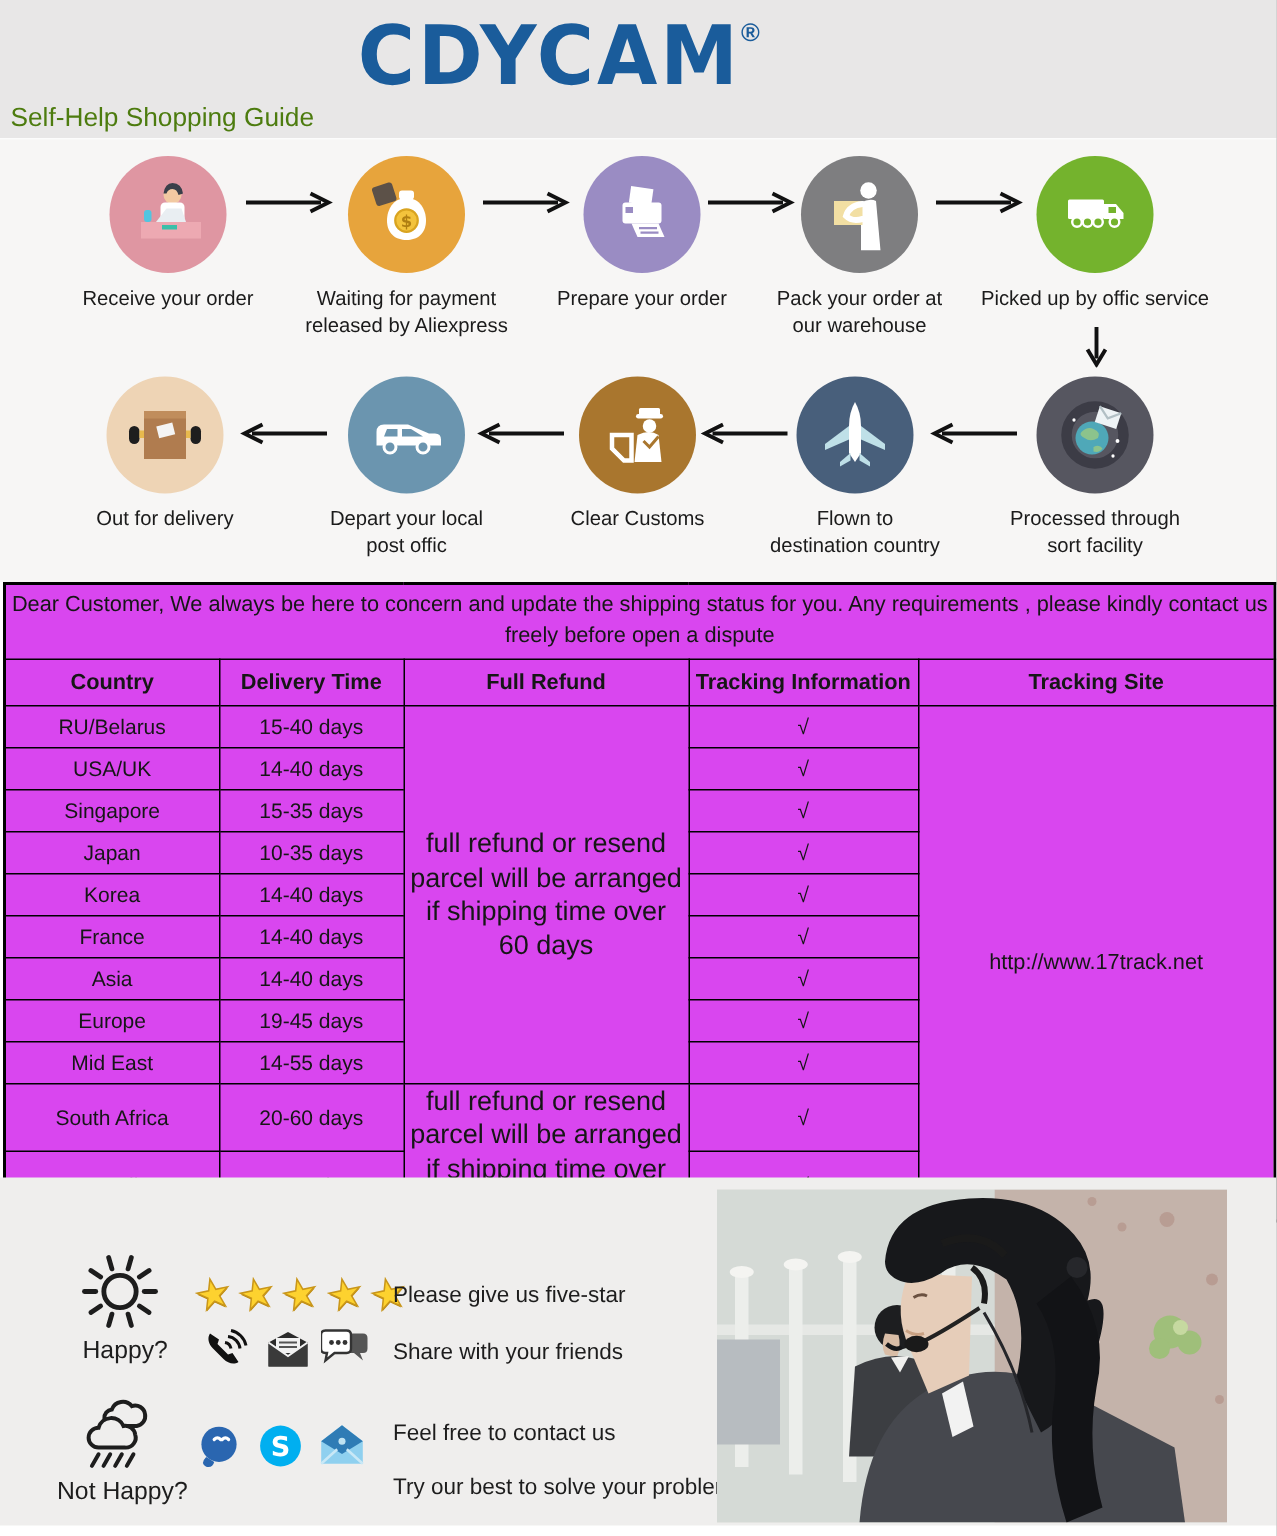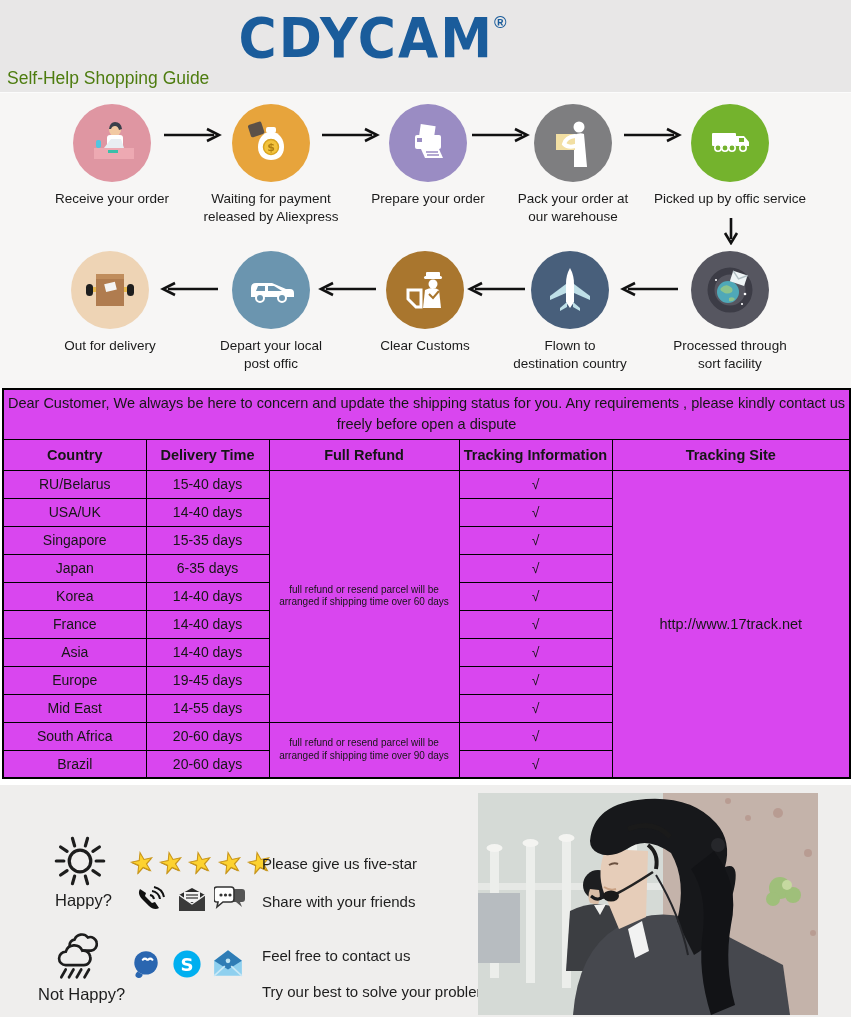--- a/index.html
+++ b/index.html
@@ -24,21 +24,21 @@
   .harrow { position:absolute; }
   .darrow { position:absolute; }
 
   
   .tablewrap { position:absolute; left:2px; top:388px; width:847px; background:#d946ef; }
   table.ship { border-collapse:collapse; width:847px; table-layout:fixed; border:2px solid #000; }
   table.ship td, table.ship th { border:1px solid #000; color:#161616; text-align:center; vertical-align:middle; padding:0 2px; }
   td.notice { text-align:left; font-size:14.5px; line-height:1.5; padding:8px 26px 8px 48px; height:50px; }
   table.ship th { font-size:14.5px; font-weight:bold; height:31px; }
   table.ship td.data { font-size:14px; height:28px; }
-  td.refund { text-align:left; font-size:10px; line-height:1.25; padding:2px 6px 2px 8px; }
+  td.refund { text-align:left; font-size:18px; line-height:1.25; padding:2px 6px 2px 8px; }
   td.site { font-size:14.5px; }
   td.check { font-size:14px; }
 
   
   .footer { position:absolute; left:0; top:785px; width:851px; height:239px; background:#efeeed; }
   .ftxt { position:absolute; font-size:15px; color:#1d1d1d; }
   .mood { font-size:16.5px; }
   .stars { position:absolute; left:130px; top:62px; }
   .star { display:inline-block; font-size:27px; color:#fdd22f; -webkit-text-stroke:1px #c9961a; text-shadow:0 1px 0 #b8860b; transform:rotate(-12deg); margin-right:5px; }
   .bottom-strip { position:absolute; left:0; bottom:0; width:851px; height:7px; background:#ffffff; }
@@ -277,21 +277,21 @@
         <td class="data">14-40 days</td>
         <td class="data check">√</td>
       </tr>
       <tr>
         <td class="data">Singapore</td>
         <td class="data">15-35 days</td>
         <td class="data check">√</td>
       </tr>
       <tr>
         <td class="data">Japan</td>
-        <td class="data">6-35 days</td>
+        <td class="data">10-35 days</td>
         <td class="data check">√</td>
       </tr>
       <tr>
         <td class="data">Korea</td>
         <td class="data">14-40 days</td>
         <td class="data check">√</td>
       </tr>
       <tr>
         <td class="data">France</td>
         <td class="data">14-40 days</td>

